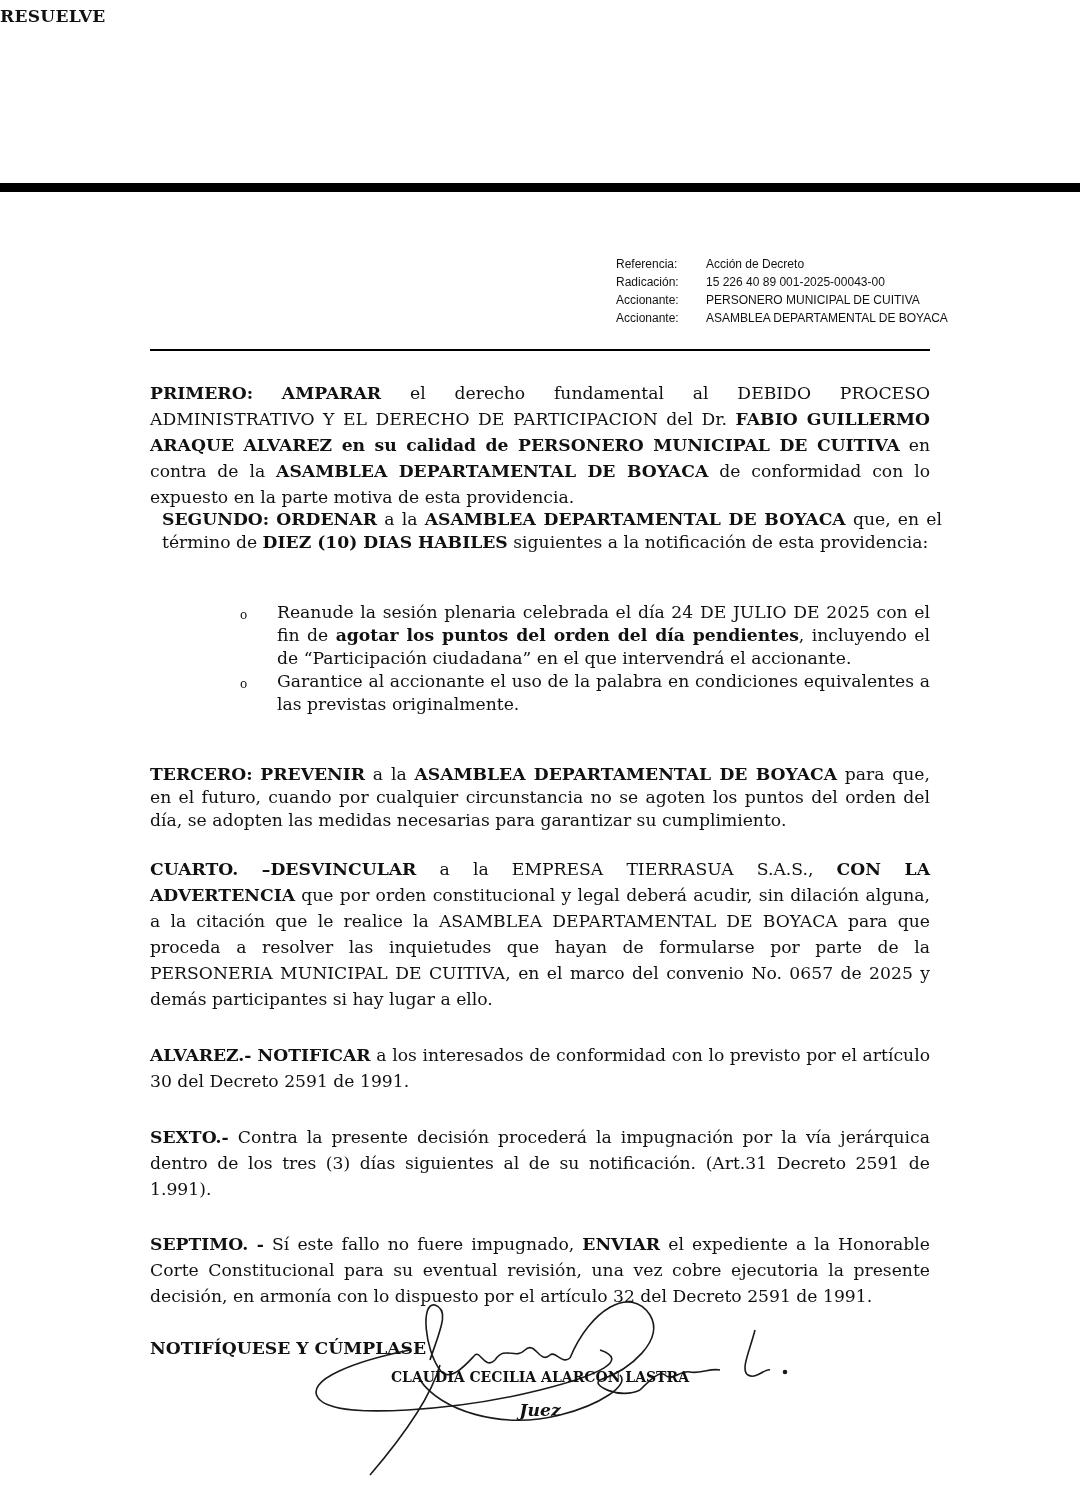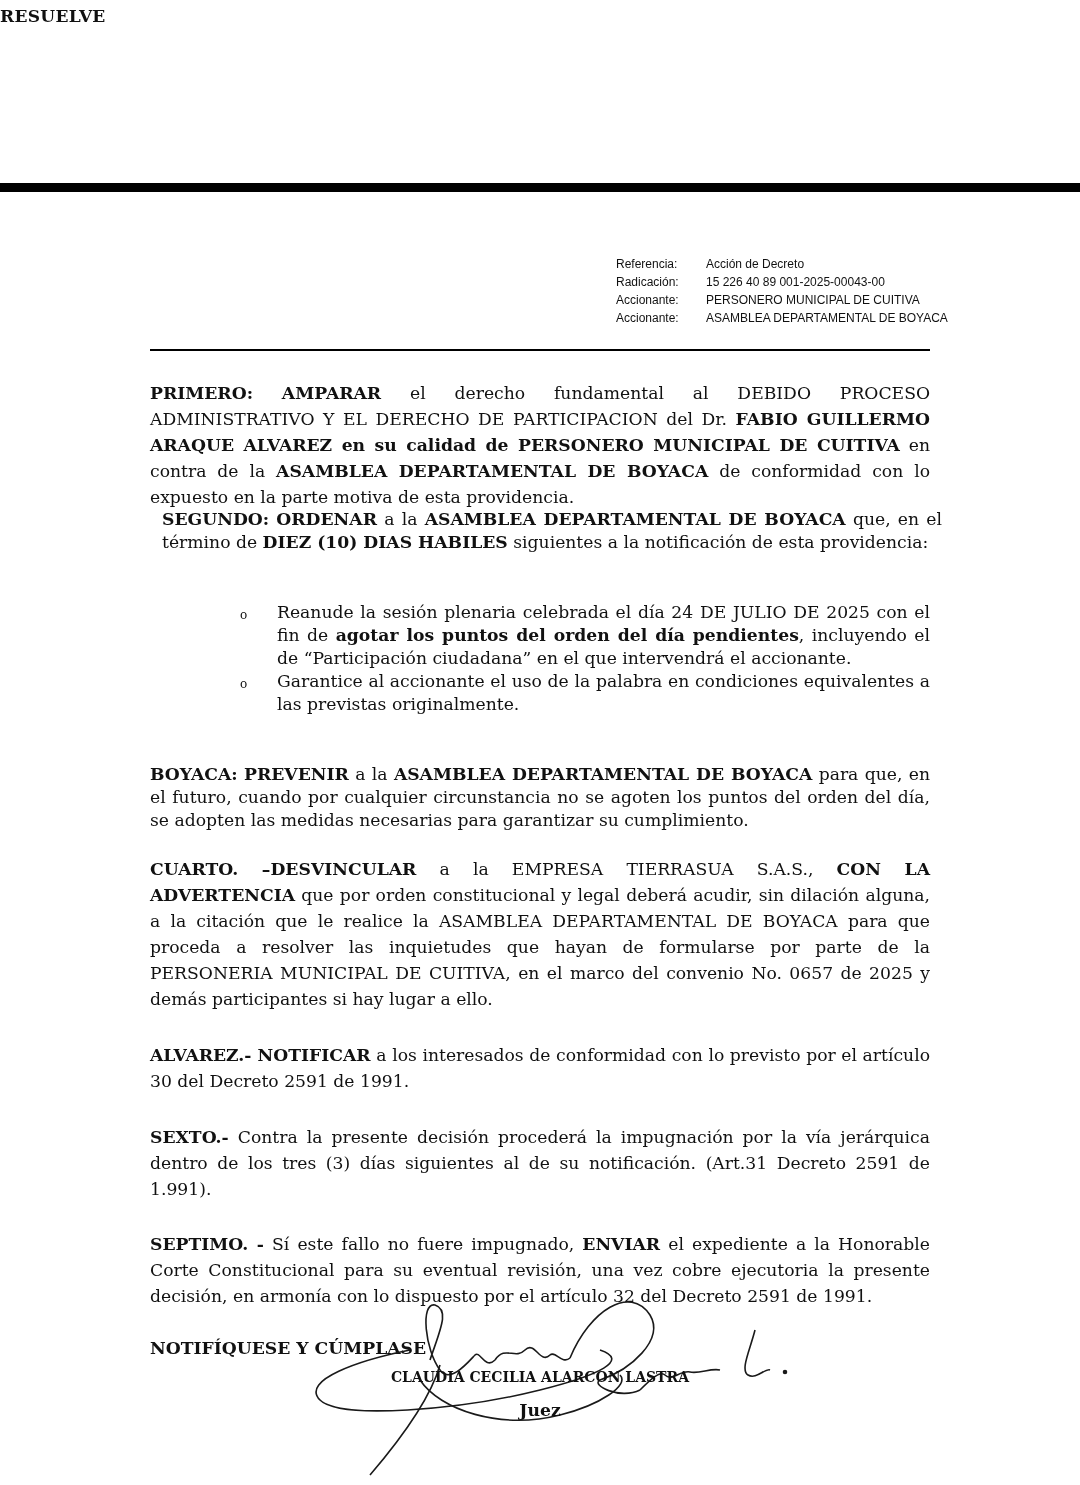--- a/index.html
+++ b/index.html
@@ -19,21 +19,21 @@
   .li { display: flex; }
   .li .bullet { width: 37px; font-size: 12px; padding-top: 3px; }
   .li .txt { flex: 1; }
   .p3 { top: 763px; line-height: 23px; }
   .p4 { top: 856px; }
   .p5 { top: 1042px; }
   .p6 { top: 1124px; }
   .p7 { top: 1231px; line-height: 26px; }
   .closing { position: absolute; top: 1338px; left: 150px; font-size: 17.2px; font-weight: bold; }
   .judge { position: absolute; top: 1369px; left: 335px; width: 410px; text-align: center; font-size: 14px; font-weight: bold; }
-  .jrole { position: absolute; top: 1400px; left: 335px; width: 410px; text-align: center; font-size: 17.2px; font-weight: bold; }
+  .jrole { position: absolute; top: 1400px; left: 335px; width: 410px; text-align: center; font-size: 17.2px; font-weight: bold; font-style: italic; }
   .sig { position: absolute; top: 1290px; left: 300px; width: 520px; height: 190px; pointer-events: none; }
 </style>
 </head>
 <body>
 
 <div class="title">RESUELVE</div>
 
 <div class="rule"></div>
 
 <div class="ref">
@@ -65,21 +65,21 @@
   <div class="li">
     <span class="bullet">o</span>
     <span class="txt"><span>Reanude la sesión plenaria celebrada el día 24 DE JULIO DE 2025 con el fin de </span><b>agotar los puntos del orden del día pendientes</b><span>, incluyendo el de “Participación ciudadana” en el que intervendrá el accionante.</span></span>
   </div>
   <div class="li">
     <span class="bullet">o</span>
     <span class="txt"><span>Garantice al accionante el uso de la palabra en condiciones equivalentes a las previstas originalmente.</span></span>
   </div>
 </div>
 
-<div class="body p3"><b>BOYACA:</b> <b>PREVENIR</b><span> a la </span><b>ASAMBLEA DEPARTAMENTAL DE BOYACA</b><span> para que, en el futuro, cuando por cualquier circunstancia no se agoten los puntos del orden del día, se adopten las medidas necesarias para garantizar su cumplimiento.</span></div>
+<div class="body p3"><b>TERCERO:</b> <b>PREVENIR</b><span> a la </span><b>ASAMBLEA DEPARTAMENTAL DE BOYACA</b><span> para que, en el futuro, cuando por cualquier circunstancia no se agoten los puntos del orden del día, se adopten las medidas necesarias para garantizar su cumplimiento.</span></div>
 
 <div class="body p4"><b>CUARTO. –DESVINCULAR</b><span> a la EMPRESA TIERRASUA S.A.S., </span><b>CON LA ADVERTENCIA</b><span> que por orden constitucional y legal deberá acudir, sin dilación alguna, a la citación que le realice la ASAMBLEA DEPARTAMENTAL DE BOYACA para que proceda a resolver las inquietudes que hayan de formularse por parte de la PERSONERIA MUNICIPAL DE CUITIVA, en el marco del convenio No. 0657 de 2025 y demás participantes si hay lugar a ello.</span></div>
 
 <div class="body p5"><b>ALVAREZ.- NOTIFICAR</b><span> a los interesados de conformidad con lo previsto por el artículo 30 del Decreto 2591 de 1991.</span></div>
 
 <div class="body p6"><b>SEXTO.-</b><span> Contra la presente decisión procederá la impugnación por la vía jerárquica dentro de los tres (3) días siguientes al de su notificación. (Art.31 Decreto 2591 de 1.991).</span></div>
 
 <div class="body p7"><b>SEPTIMO. -</b><span> Sí este fallo no fuere impugnado, </span><b>ENVIAR</b><span> el expediente a la Honorable Corte Constitucional para su eventual revisión, una vez cobre ejecutoria la presente decisión, en armonía con lo dispuesto por el artículo 32 del Decreto 2591 de 1991.</span></div>
 
 <div class="closing">NOTIFÍQUESE Y CÚMPLASE</div>

